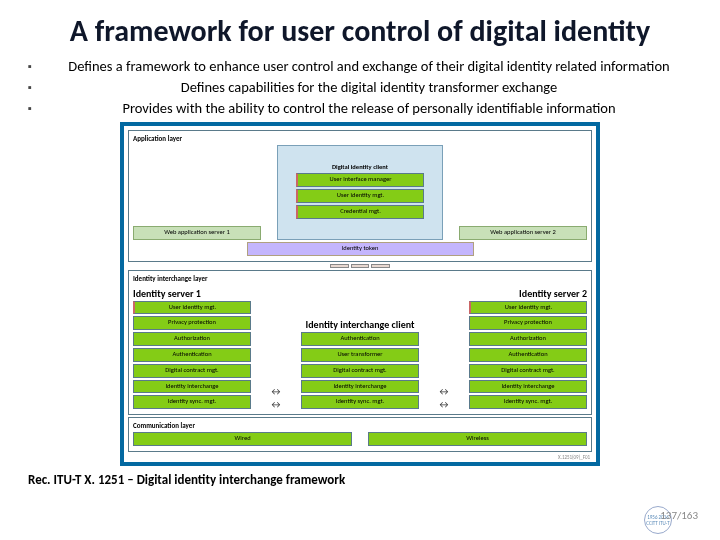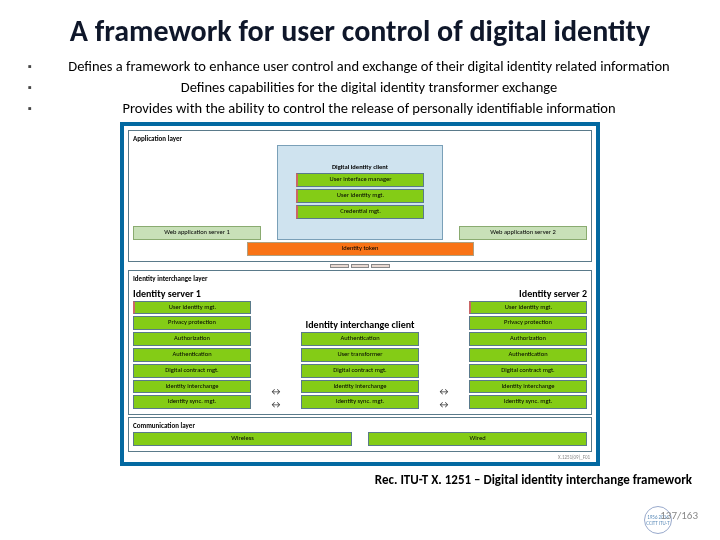--- a/index.html
+++ b/index.html
@@ -10,28 +10,28 @@
   .bullets li { list-style: none; position: relative; padding-left: 18px; margin-bottom: 2px; text-align: center; }
   .bullets li::before { content: "▪"; position: absolute; left: 0; color: #444; font-size: 11px; top: 3px; }
   .diagram { width: 480px; margin: 2px auto 0 auto; border: 4px solid #0369a1; padding: 2px; font-size: 7px; background: #fff; }
   .layer { border: 1px solid #5a7a8a; margin: 2px; padding: 3px 4px; background: #fff; }
   .layer-title { font-size: 7px; font-weight: bold; margin-bottom: 2px; }
   .row { display: flex; gap: 16px; align-items: flex-end; }
   .col { flex: 1; }
   .box { border: 1px solid #5a7a8a; padding: 2px 3px; text-align: center; background: #84cc16; font-size: 6.5px; line-height: 1.2; margin-bottom: 2px; }
   .box-green { background: #c8e0b8; border-color: #8aab70; }
   .box-blue { background: #cfe3ef; border-color: #7aa0b8; }
-  .box-tan { background: #f97316; border-color: #b0a080; }
+  .box-tan { background: #c4b5fd; border-color: #b0a080; }
   .box-red { border-left: 2px solid #cc6666; }
   .sub-label { font-size: 10px; font-weight: bold; margin: 2px 0 1px 0; }
   .mini-boxes { display: flex; gap: 2px; }
   .mini { flex:1; border:1px solid #888; background:#e8d8d0; padding:1px; font-size:6px; text-align:center; }
   .arrow-col { width: 18px; display:flex; flex-direction:column; justify-content:space-around; align-items:center; }
   .arrow-h { font-size:10px; color:#333; }
-  .caption { text-align:right; font-size:13px; font-weight:bold; margin-top:6px; }
+  .caption { text-align:left; font-size:13px; font-weight:bold; margin-top:6px; }
   .pagenum { position:absolute; right:22px; bottom:18px; font-size:11px; color:#888; }
   .logo { position:absolute; right:48px; bottom:6px; width:28px; height:28px; border:1px solid #9ac; border-radius:50%; font-size:5px; color:#5a8ab8; display:flex; align-items:center; justify-content:center; text-align:center; }
   .comm-row .box { flex:1; }
   .token-row { display:flex; justify-content:center; }
   .token-row .box { width: 50%; }
   .cred-small { font-size:5px; color:#888; text-align:right; padding-right:4px; }
 </style>
 </head>
 <body>
 
@@ -112,22 +112,22 @@
           <div class="box">Digital contract mgt.</div>
           <div class="box">Identity interchange</div>
           <div class="box">Identity sync. mgt.</div>
         </div>
       </div>
     </div>
 
     <div class="layer">
       <div class="layer-title">Communication layer</div>
       <div class="row comm-row">
+        <div class="box">Wired</div>
         <div class="box">Wireless</div>
-        <div class="box">Wired</div>
       </div>
     </div>
     <div class="cred-small">X.1251(09)_F01</div>
   </div>
 
   <div class="caption">Rec. ITU-T X. 1251 – Digital identity interchange framework</div>
 </div>
 
 <div class="logo">1956 2016 CCITT ITU-T</div>
 <div class="pagenum">137/163</div>

